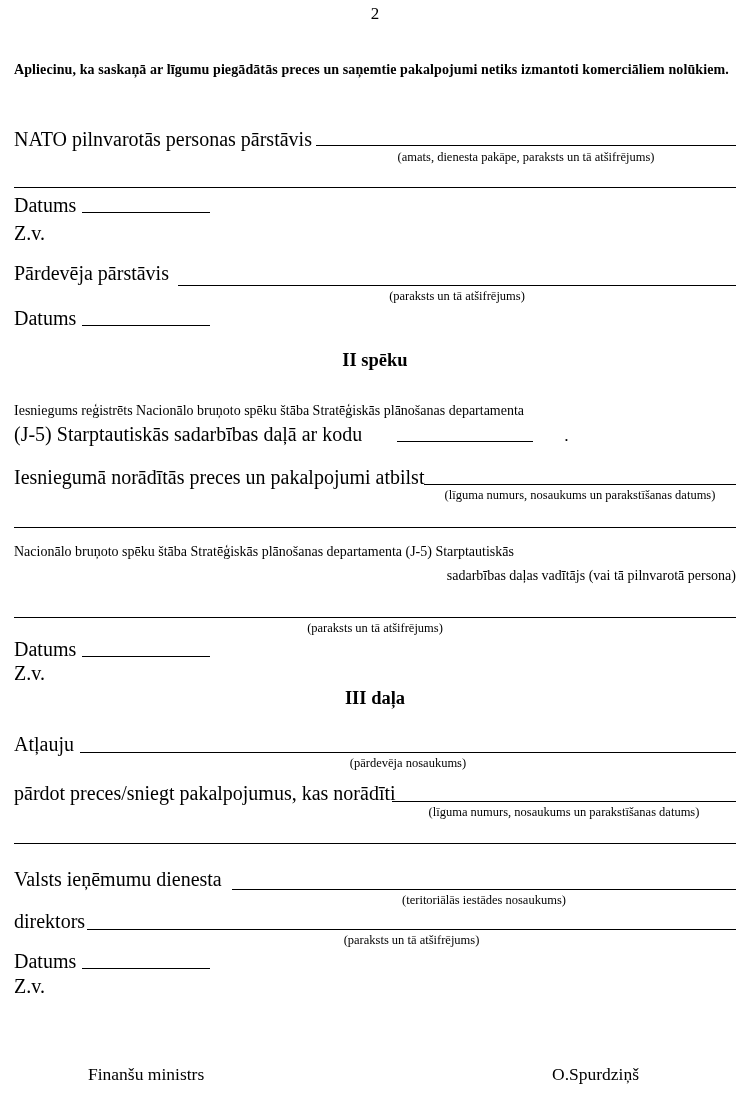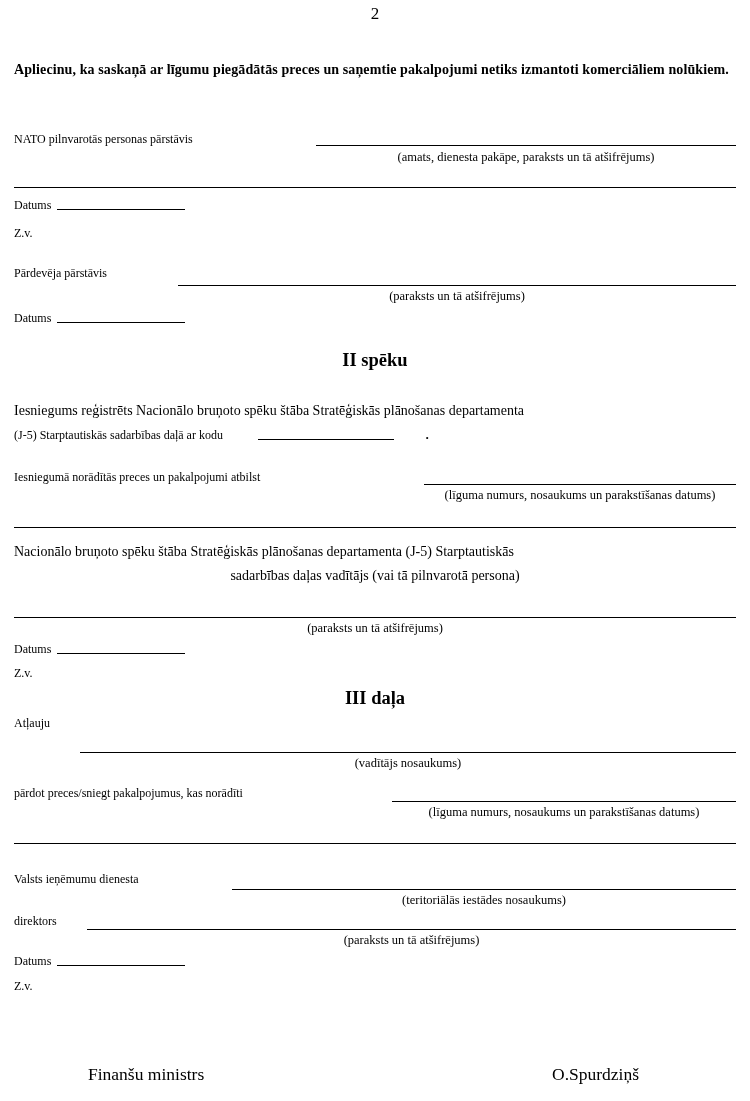--- a/index.html
+++ b/index.html
@@ -45,39 +45,39 @@
   .para {
     font-size: 14px;
     line-height: 24.5px;
     text-align: justify;
     text-justify: inter-word;
   }
   .para.bold {
     font-weight: bold;
     letter-spacing: 0.1px;
   }
-  .para.nojust { text-align: center; }
+  .para.nojust { text-align: right; }
 
   .heading {
     font-weight: bold;
     font-size: 18.5px;
     text-align: center;
     line-height: 24px;
   }
 
   
   .row {
     position: absolute;
     left: 14px;
     display: flex;
     align-items: baseline;
     white-space: nowrap;
   }
   .row .label {
-    font-size: 12px;
+    font-size: 20px;
     line-height: 22px;
     flex: 0 0 auto;
   }
   .rule {
     display: inline-block;
     border-bottom: 1.6px solid #000;
     height: 0;
     position: relative;
     top: 3px;
   }
@@ -183,25 +183,25 @@
   <div class="row" style="top:638px;">
     <span class="label">Datums</span>
     <span class="rule short"></span>
   </div>
   <div class="row" style="top:662px;">
     <span class="label">Z.v.</span>
   </div>
 
   <div class="block heading" style="top:686px;">III daļa</div>
 
-  <div class="row" style="top:712px;align-items:center;">
+  <div class="row" style="top:733px;align-items:center;">
     <span class="label">Atļauju</span>
   </div>
   <div class="hrule" style="left:80px; top:752px; width:656px;"></div>
-  <div class="caption" style="left:80px; top:756px; width:656px;">(vadītājs nosaukums)</div>
+  <div class="caption" style="left:80px; top:756px; width:656px;">(pārdevēja nosaukums)</div>
 
   <div class="row" style="top:782px;">
     <span class="label">pārdot preces/sniegt pakalpojumus, kas norādīti</span>
   </div>
   <div class="hrule" style="left:392px; top:801px; width:344px;"></div>
   <div class="caption" style="left:392px; top:805px; width:344px;">(līguma numurs, nosaukums un parakstīšanas datums)</div>
 
   <div class="hrule" style="left:14px; top:843px; width:722px;"></div>
 
   <div class="row" style="top:868px;">

